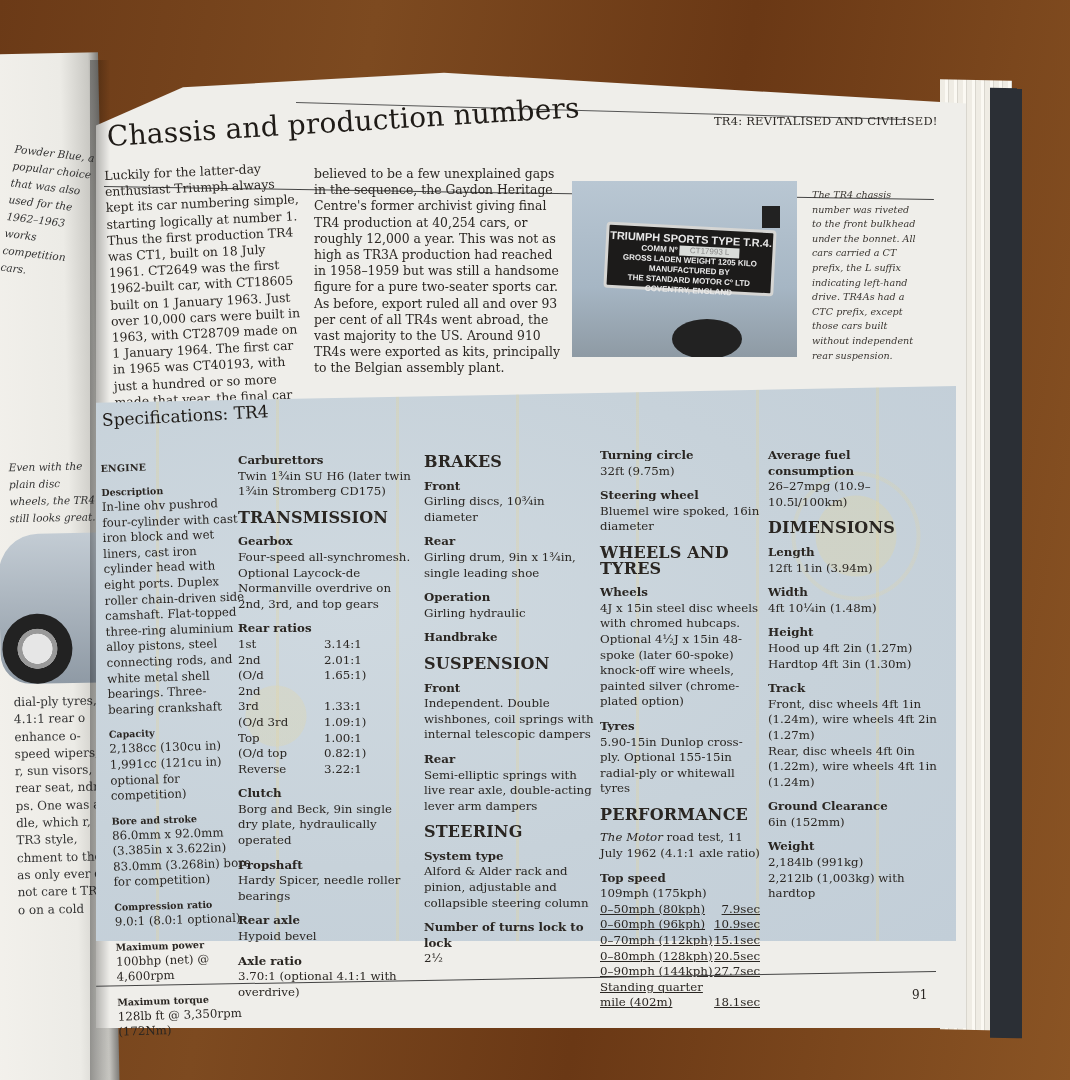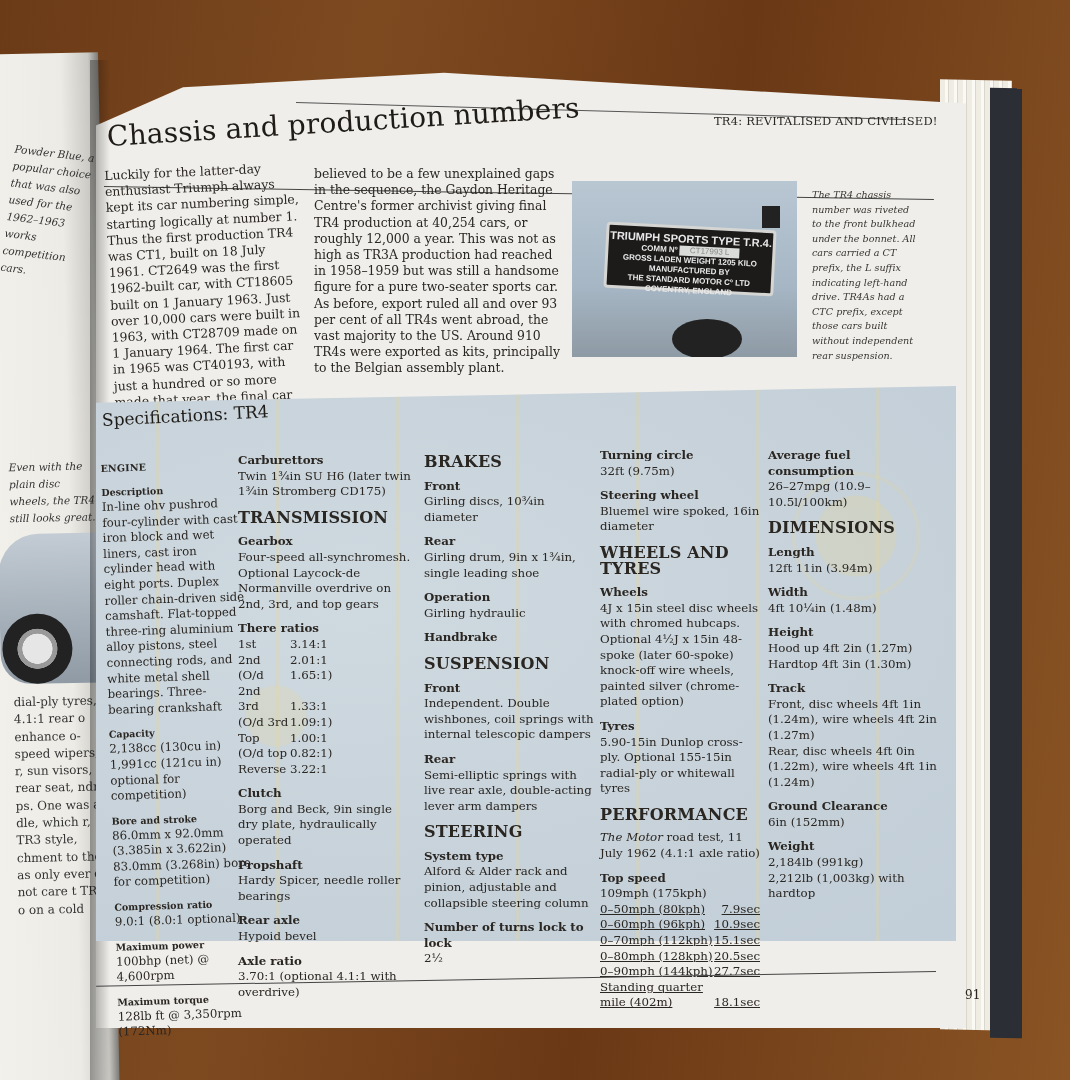--- a/index.html
+++ b/index.html
@@ -49,31 +49,31 @@
     background:
      repeating-linear-gradient(90deg,rgba(232,214,150,.0) 0 60px,rgba(232,214,150,.35) 60px 63px,rgba(232,214,150,0) 63px 120px),
      radial-gradient(circle at 760px 150px,rgba(232,214,150,.35) 0 40px,rgba(0,0,0,0) 41px 60px,rgba(232,214,150,.25) 61px 64px,rgba(0,0,0,0) 65px),
      radial-gradient(circle at 180px 330px,rgba(232,214,150,.3) 0 30px,rgba(0,0,0,0) 31px);
     opacity:.8;}
   .spec-title{position:absolute;left:6px;top:342px;font-size:17px;color:#1f1b17;transform:rotate(-3deg);transform-origin:left;white-space:nowrap;}
   .spec-col{position:absolute;font-size:11.8px;line-height:15.6px;color:#2a2622;}
   .spec-col .sec{font-weight:bold;font-size:16px;letter-spacing:.2px;margin:10px 0 8px;}
   .spec-col .lbl{font-weight:bold;margin-top:9px;}
   .spec-col .val{}
-  .spec-col .row{display:flex;}
+  .spec-col .row{display:flex;gap:34px;}
   .spec-col .row span:first-child{width:52px;}
   .spec-col .perf{display:flex;justify-content:space-between;text-decoration:underline;}
   .spec-col .small{font-size:9.5px;line-height:15px;}
   .c1{left:4px;top:383px;width:140px;transform:rotate(-1.8deg);transform-origin:left top;}
   .c2{left:142px;top:376px;width:176px;}
   .c3{left:328px;top:376px;width:170px;}
   .c4{left:504px;top:376px;width:160px;}
   .c5{left:672px;top:376px;width:170px;}
   .rule-bottom{position:absolute;left:0;top:903px;width:840px;height:1px;background:#444;transform:rotate(-1deg);transform-origin:right;}
-  .folio{position:absolute;left:869px;top:920px;font-size:12px;color:#2a2622;}
+  .folio{position:absolute;left:816px;top:920px;font-size:12px;color:#2a2622;}
 </style>
 </head>
 <body>
 
 <div class="page-stack"></div>
 <div class="cover"></div>
 
 <div class="left-page">
   <div class="cap1">Powder Blue, a popular choice that was also used for the 1962–1963 works competition cars.</div>
   <div class="cap2">Even with the plain disc wheels, the TR4 still looks great.</div>
@@ -129,21 +129,21 @@
     <div class="lbl small">Maximum torque</div>
     <div class="val">128lb ft @ 3,350rpm (172Nm)</div>
   </div>
 
   <div class="spec-col c2">
     <div class="lbl">Carburettors</div>
     <div class="val">Twin 1¾in SU H6 (later twin 1¾in Stromberg CD175)</div>
     <div class="sec">TRANSMISSION</div>
     <div class="lbl">Gearbox</div>
     <div class="val">Four-speed all-synchromesh. Optional Laycock-de Normanville overdrive on 2nd, 3rd, and top gears</div>
-    <div class="lbl">There ratios</div>
+    <div class="lbl">Rear ratios</div>
     <div class="row">
         <span>1st</span>
         <span>3.14:1</span>
       </div>
     <div class="row">
         <span>2nd</span>
         <span>2.01:1</span>
       </div>
     <div class="row">
         <span>(O/d 2nd</span>

